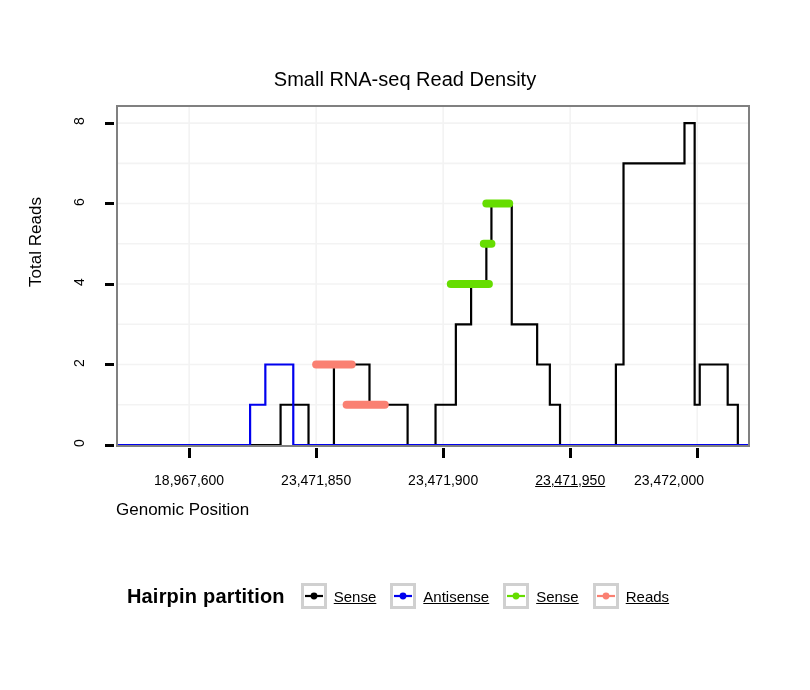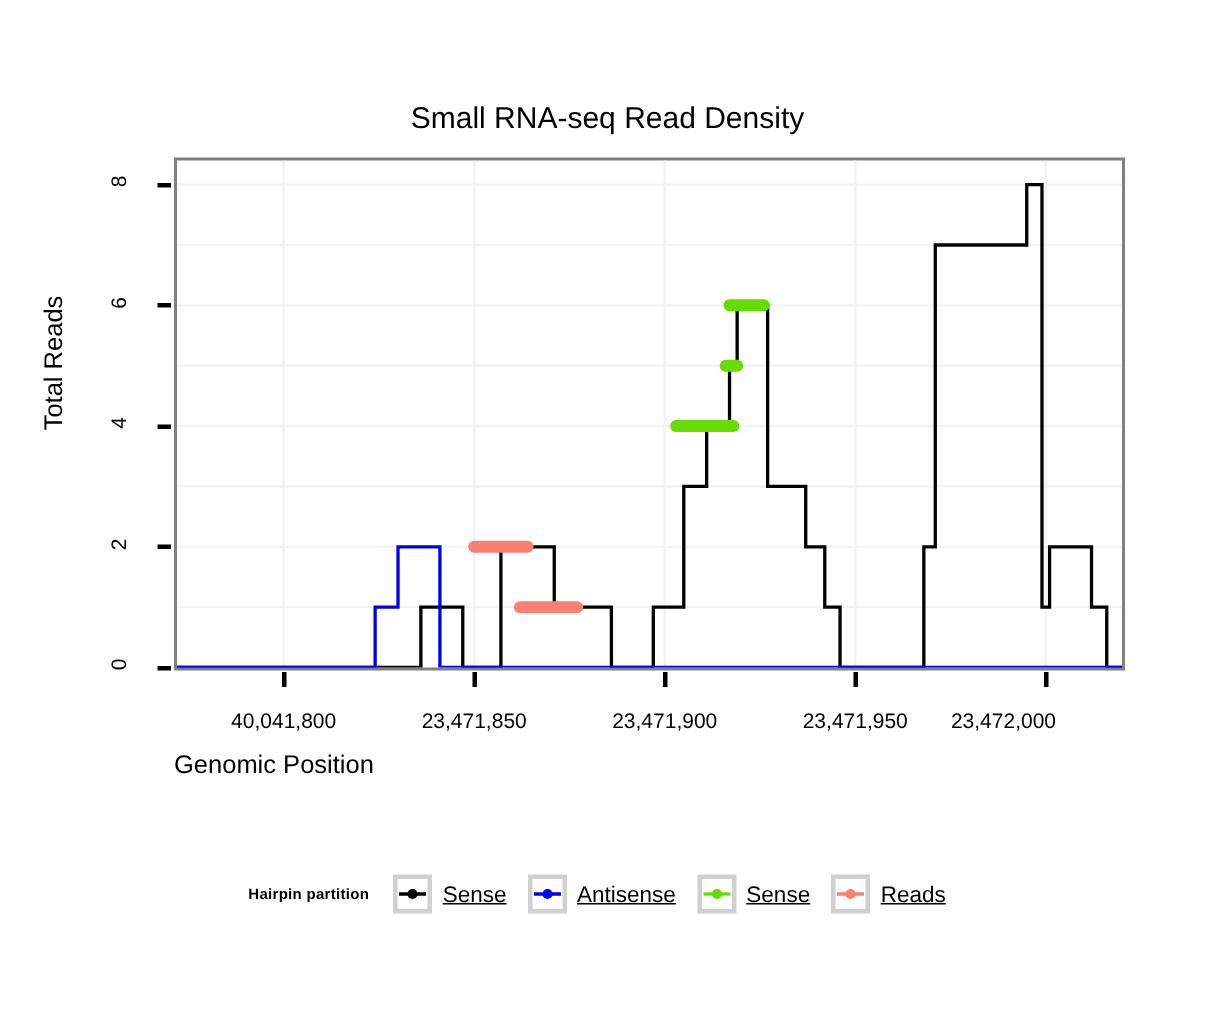--- a/index.html
+++ b/index.html
@@ -41,21 +41,21 @@
   .xtick{position:absolute;width:3px;height:10px;background:#000;top:448px;}
   .xtlabel{
     position:absolute;top:472px;width:120px;text-align:center;font-size:14px;
   }
 
   
   .legend{
     position:absolute;left:0;top:583px;width:810px;
     display:flex;align-items:center;justify-content:center;gap:0px;
   }
-  .legend-title{font-size:10px;font-weight:bold;margin-right:16px;letter-spacing:.2px;}
+  .legend-title{font-size:20px;font-weight:bold;margin-right:16px;letter-spacing:.2px;}
   .legend-entry{display:flex;align-items:center;margin-right:14px;text-decoration:underline;}
   .legend-key{
     width:26px;height:26px;border:3px solid #d0d0d0;background:#fff;
     display:flex;align-items:center;justify-content:center;box-sizing:border-box;
     margin-right:7px;
   }
   .legend-label{font-size:15px;}
 </style>
 </head>
 <body>
@@ -99,27 +99,27 @@
       <div class="ytlabel" style="top: 354.524px;">2</div>
       <div class="ytick" style="top: 282.548px;"></div>
       <div class="ytlabel" style="top: 274.048px;">4</div>
       <div class="ytick" style="top: 202.071px;"></div>
       <div class="ytlabel" style="top: 193.571px;">6</div>
       <div class="ytick" style="top: 121.595px;"></div>
       <div class="ytlabel" style="top: 113.095px;">8</div>
     </div>
   <div id="xaxis">
       <div class="xtick" style="left: 187.629px;"></div>
-      <div class="xtlabel" style="left: 129.129px;">40,041,800</div>
+      <div class="xtlabel" style="left: 129.129px;">18,967,600</div>
       <div class="xtick" style="left: 314.645px;"></div>
       <div class="xtlabel" style="left: 256.145px;">23,471,850</div>
       <div class="xtick" style="left: 441.661px;"></div>
       <div class="xtlabel" style="left: 383.161px;">23,471,900</div>
       <div class="xtick" style="left: 568.677px;"></div>
-      <div class="xtlabel" style="left: 510.177px;">23,471,950</div>
+      <div class="xtlabel" style="left: 510.177px; text-decoration: underline;">23,471,950</div>
       <div class="xtick" style="left: 695.694px;"></div>
       <div class="xtlabel" style="left: 609px;">23,472,000</div>
     </div>
 
   <div class="legend">
     <div class="legend-title">Hairpin partition</div>
     <div id="legend-entries" style="display:flex;align-items:center;">
         <div class="legend-entry">
           <div class="legend-key">
             <svg width="20" height="20" viewBox="0 0 20 20">

